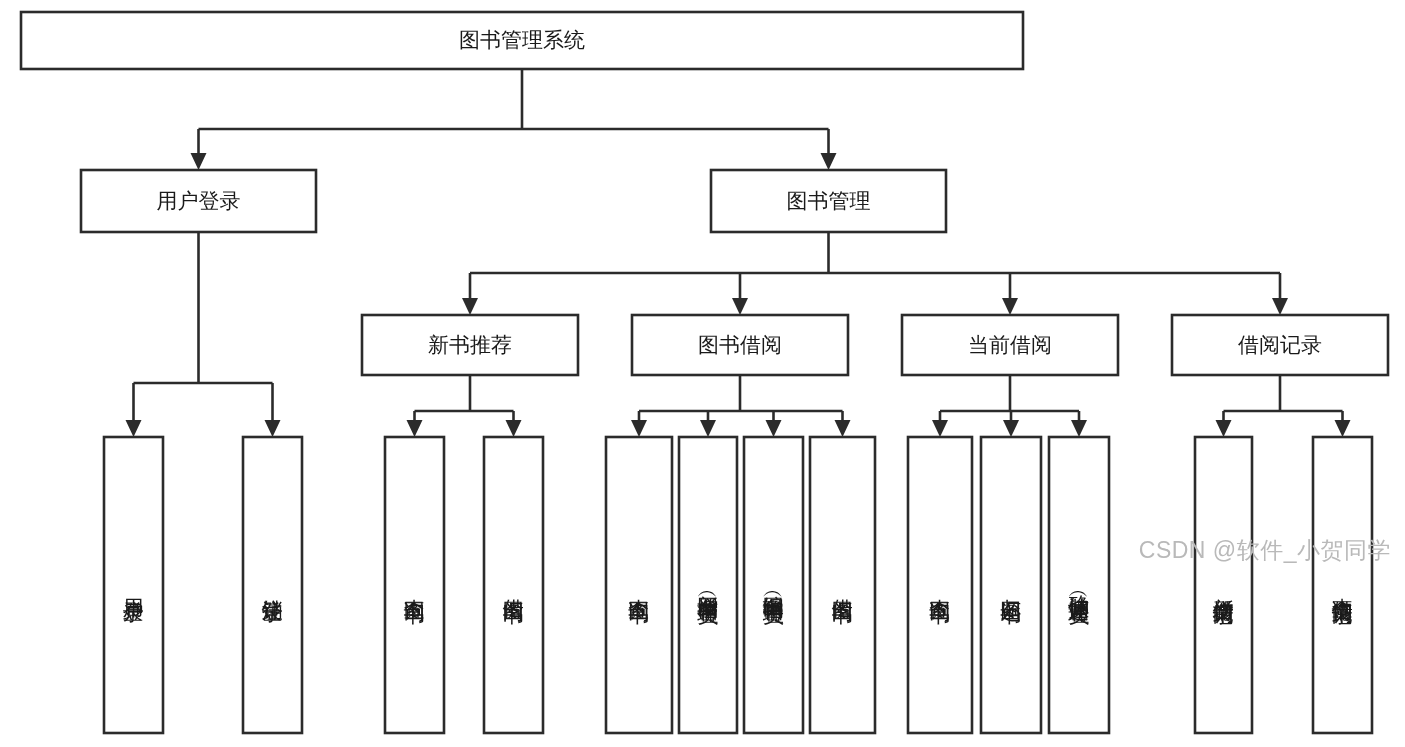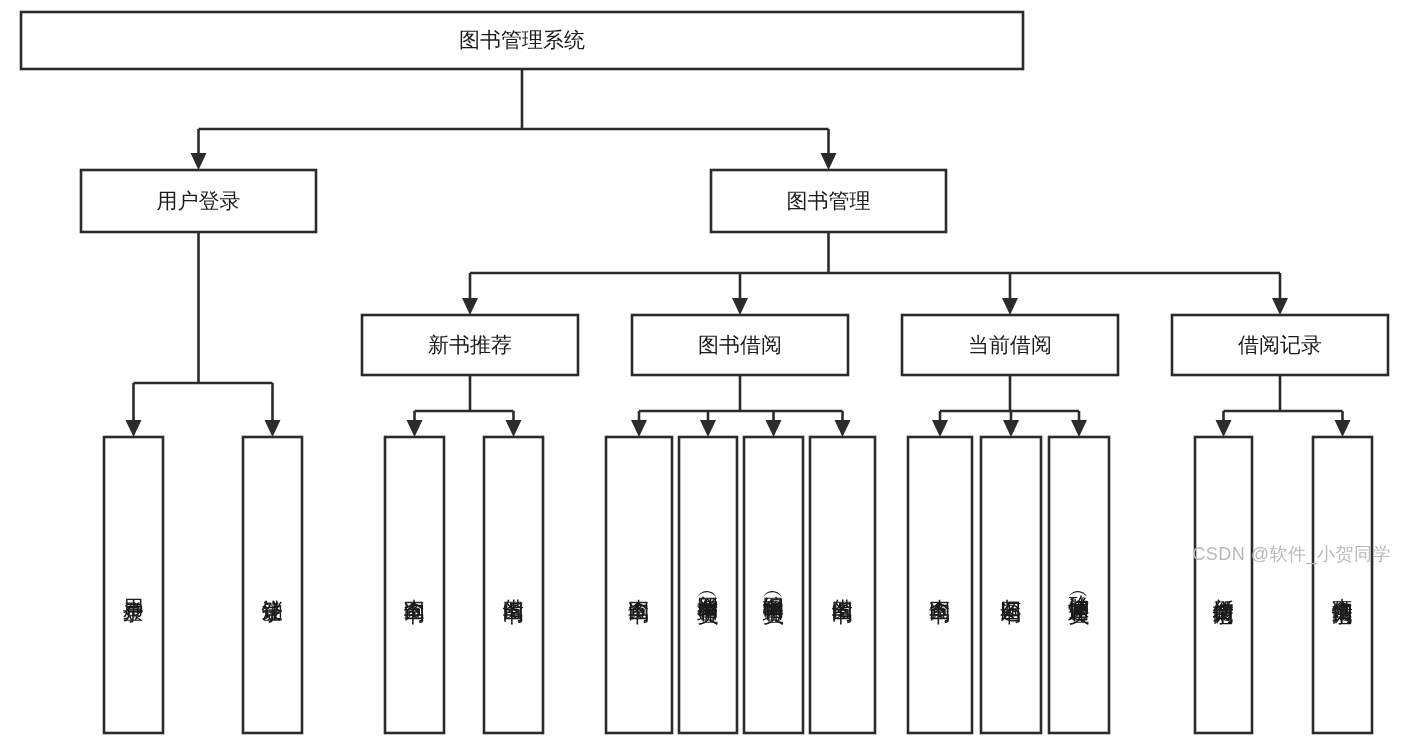--- a/index.html
+++ b/index.html
@@ -67,21 +67,21 @@
     line-height: 1.32;
     letter-spacing: 1.5px;
     color: #1a1a1a;
     text-align: center;
   }
   .watermark {
     position: absolute;
     right: 14px;
     bottom: 6px;
     font-family: "Liberation Sans", "DejaVu Sans", sans-serif;
-    font-size: 18px;
+    font-size: 23px;
     color: #b9b9b9;
     letter-spacing: 0.5px;
     white-space: nowrap;
   }
 </style>
 </head>
 <body>
 
 <div id="diagram-root">
 

